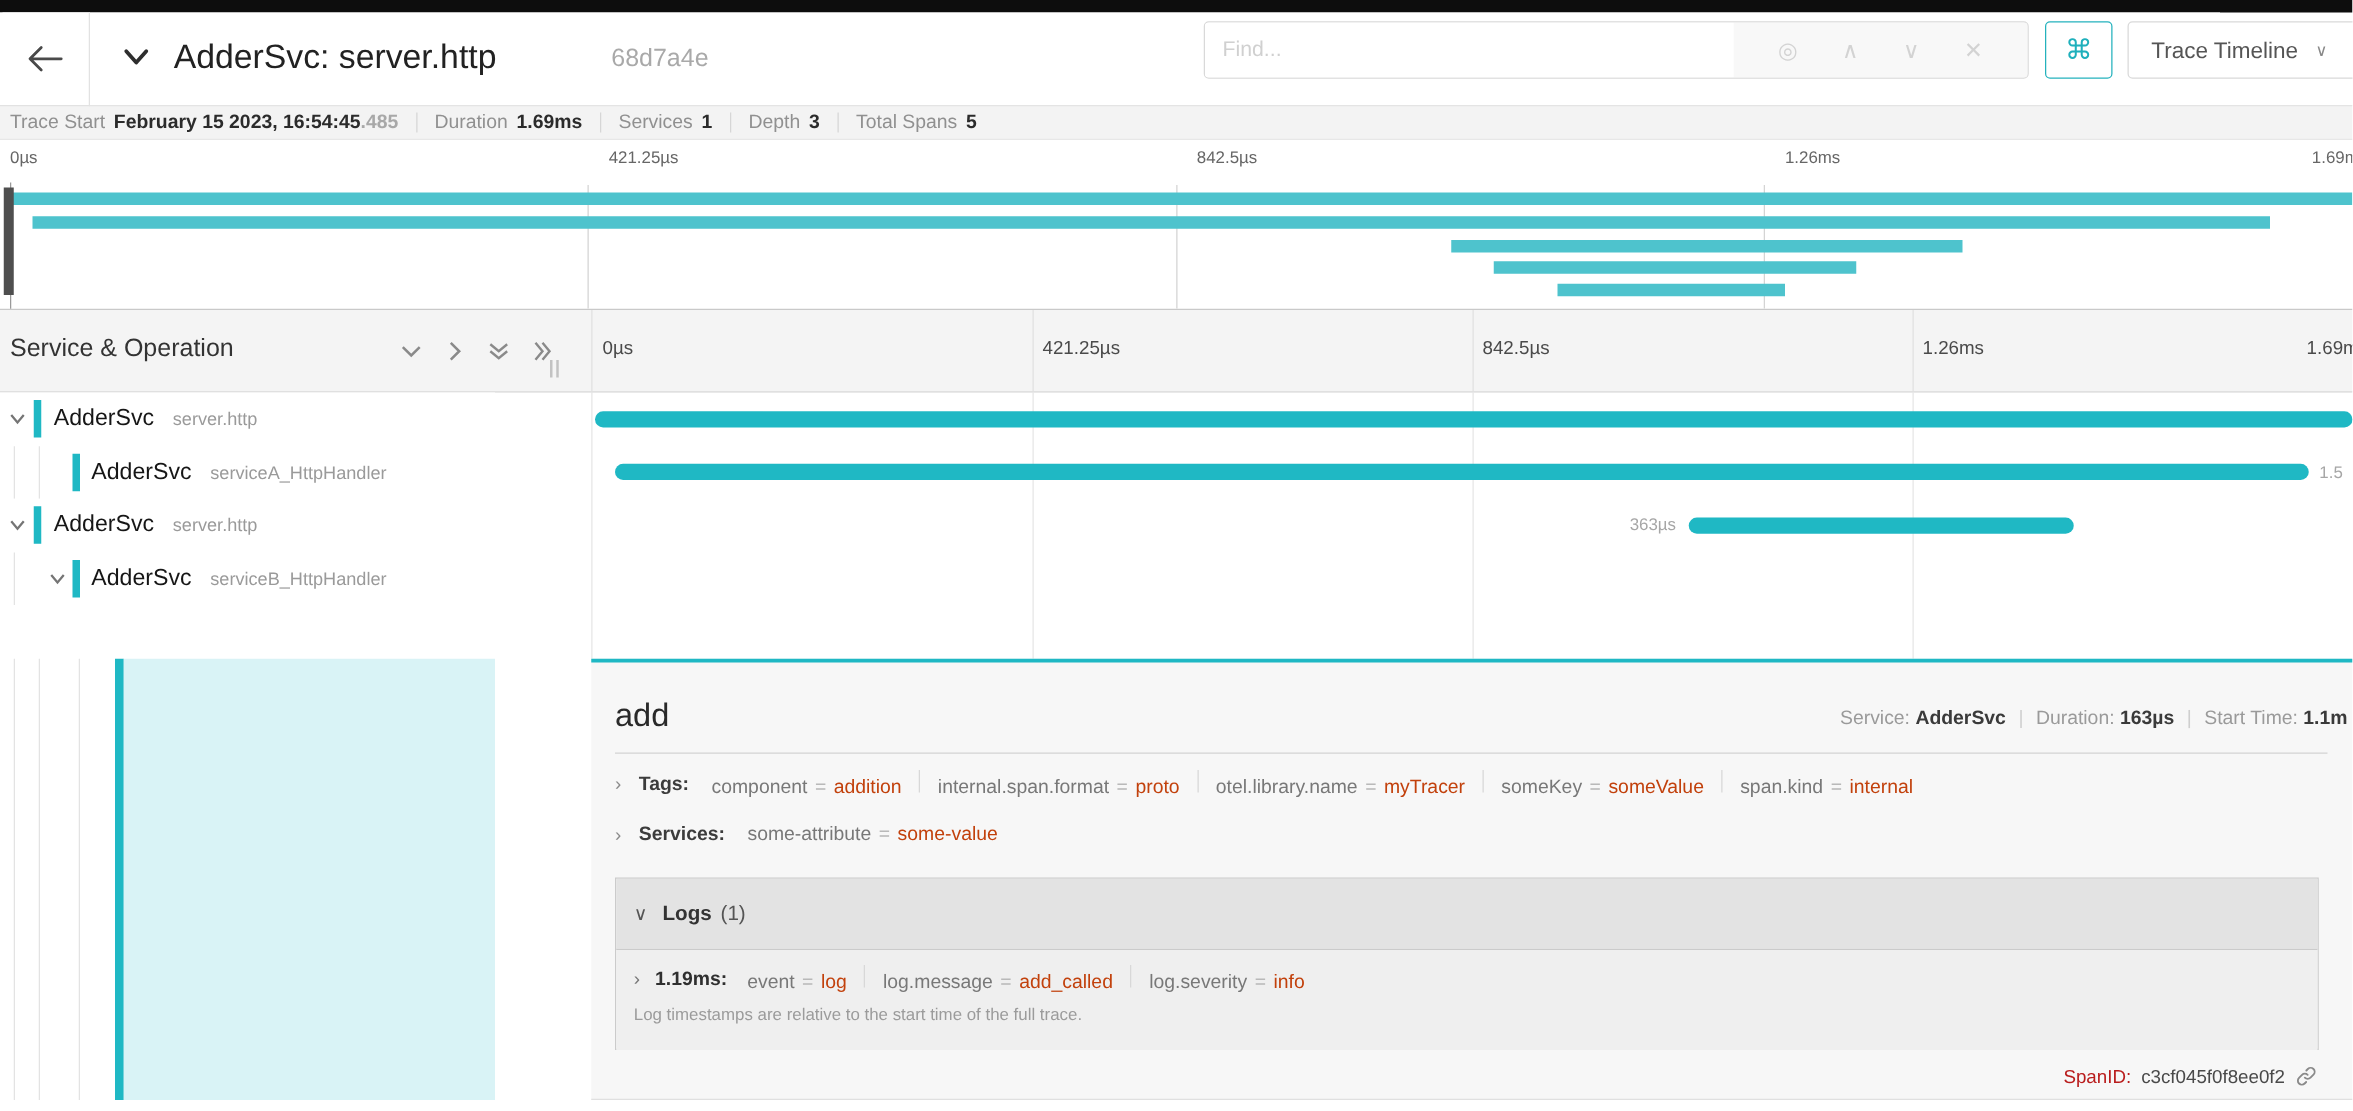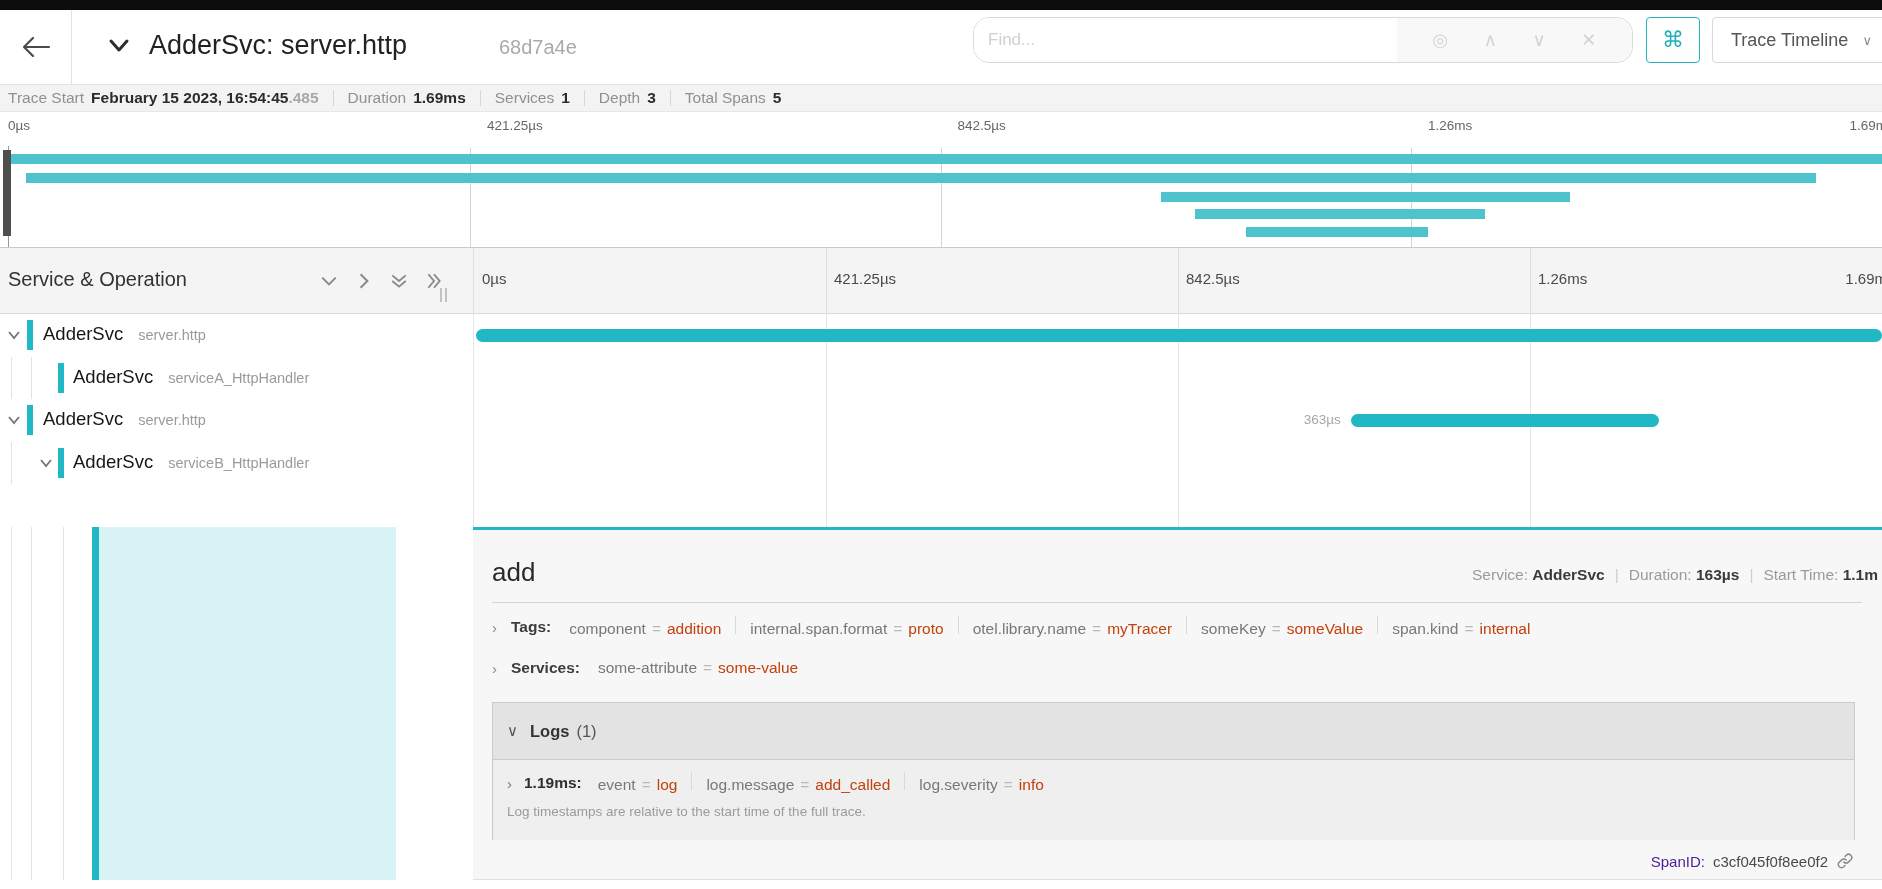--- a/index.html
+++ b/index.html
@@ -5,31 +5,31 @@
   * { box-sizing: border-box; margin: 0; padding: 0; }
   html,body { width:1882px; height:889px; overflow:hidden; background:#fff;
     font-family:"Liberation Sans", sans-serif; }
   .abs { position:absolute; }
   #stage { position:relative; width:1882px; height:889px; background:#fff; }
 
   
   #topbar { left:0; top:0; width:1882px; height:10px; background:#0d0d0d; }
 
   
-  #header { left:12px; top:10px; width:1774px; height:76px; background:#fff; }
+  #header { left:2px; top:10px; width:1774px; height:76px; background:#fff; }
   #back-cell { left:0; top:0; width:72px; height:75px; background:#fff;
     border-right:1px solid #e2e2e2; border-bottom:1px solid #e2e2e2;
     display:flex; align-items:center; justify-content:center; cursor:pointer; }
   #back-cell svg { display:block; }
   #title-chevron { left:94px; top:22px; width:26px; height:26px; cursor:pointer; }
   #page-title { left:137px; top:20px; font-size:27px; color:#222; white-space:nowrap; }
   #trace-id { left:487px; top:26px; font-size:20px; color:#a9a9a9; }
 
   #find-wrap { left:961px; top:7px; width:660px; height:46px;
-    border:1px solid #d9d9d9; border-radius:16px; display:flex; background:#fff; overflow:hidden; }
+    border:1px solid #d9d9d9; border-radius:4px; display:flex; background:#fff; overflow:hidden; }
   #find-input { width:424px; height:100%; border:none; outline:none; padding:0 14px;
     font-size:17px; color:#444; font-family:"Liberation Sans", sans-serif; background:#fff; }
   #find-input::placeholder { color:#d0d0d0; }
   #find-nav { width:236px; background:#f8f8f8; display:flex; align-items:center;
     justify-content:space-evenly; color:#d3d3d3; font-size:18px; }
   #find-nav span { cursor:pointer; user-select:none; }
   #cmd-btn { left:1634px; top:7px; width:54px; height:46px; border:1px solid #24b2bd;
     border-radius:4px; color:#1fb0bc; font-size:22px; display:flex; align-items:center;
     justify-content:center; cursor:pointer; background:#fff; }
   #ttl-btn { left:1700px; top:7px; width:196px; height:46px; border:1px solid #d9d9d9;
@@ -117,21 +117,21 @@
   #logs-head .lbl { font-weight:bold; color:#333; margin-right:7px; }
   #logs-head .cnt { color:#555; }
   #logs-body { height:81px; background:#efefef; border-top:1px solid #cbcbcb; position:relative; }
   #log-entry { position:absolute; left:14px; top:12px; font-size:15.5px; display:flex;
     align-items:center; white-space:nowrap; cursor:pointer; }
   #log-entry .chev { color:#777; margin-right:12px; font-size:15px; }
   #log-entry .time { font-weight:bold; color:#2f2f2f; margin-right:16px; }
   #logs-note { position:absolute; left:14px; top:44px; font-size:13.5px; color:#9b9b9b; }
   #spanid-row { position:absolute; right:28px; top:322px; display:flex; align-items:center;
     gap:8px; font-size:15px; }
-  #spanid-row .lbl { color:#4c1d95; }
+  #spanid-row .lbl { color:#b91c1c; }
   #spanid-row .val { color:#4a4a4a; }
   #spanid-row svg { cursor:pointer; }
 </style>
 </head>
 <body>
 
 <div id="stage">
 
   <div id="topbar" class="abs"></div>
 
@@ -257,20 +257,24 @@
           <div class="sbar" style="left: 0.2%; width: 99.8%; background: rgb(31, 184, 196);"></div>
         </div>
       </div>
       <div class="row" style="top: 42.6px;">
         <div class="name-col">
           <div class="guide" style="left: 11px;"></div>
           <div class="guide" style="left: 31px;"></div>
           <div class="cbar" style="left: 58px; background: rgb(31, 184, 196);"></div>
           <span class="svc" style="left: 73px;">AdderSvc<span class="op">serviceA_HttpHandler</span></span>
         </div>
+        <div class="tl-col">
+          <div class="sbar" style="left: 1.35%; width: 96.2%; background: rgb(31, 184, 196);"></div>
+          <span class="dur" style="left: 97.55%; padding-left: 8px;">1.5</span>
+        </div>
       </div>
       <div class="row" style="top: 85.2px;">
         <div class="name-col">
           <span class="exp" style="left: 6px;"><svg width="16" height="16" viewBox="0 0 16 16">
               <path d="M3 5 L8 11 L13 5" fill="none" stroke="#757575" stroke-width="1.8"></path>
             </svg></span>
           <div class="cbar" style="left: 27px; background: rgb(31, 184, 196);"></div>
           <span class="svc" style="left: 43px;">AdderSvc<span class="op">server.http</span></span>
         </div>
         <div class="tl-col">

